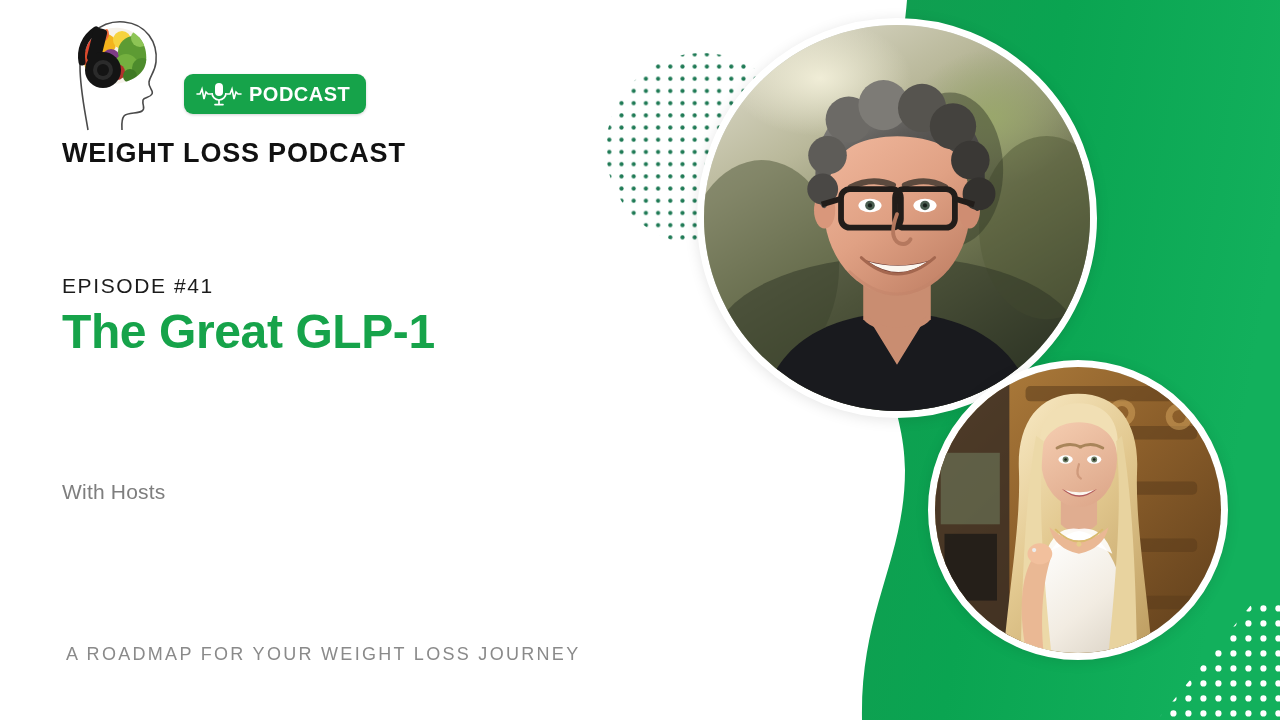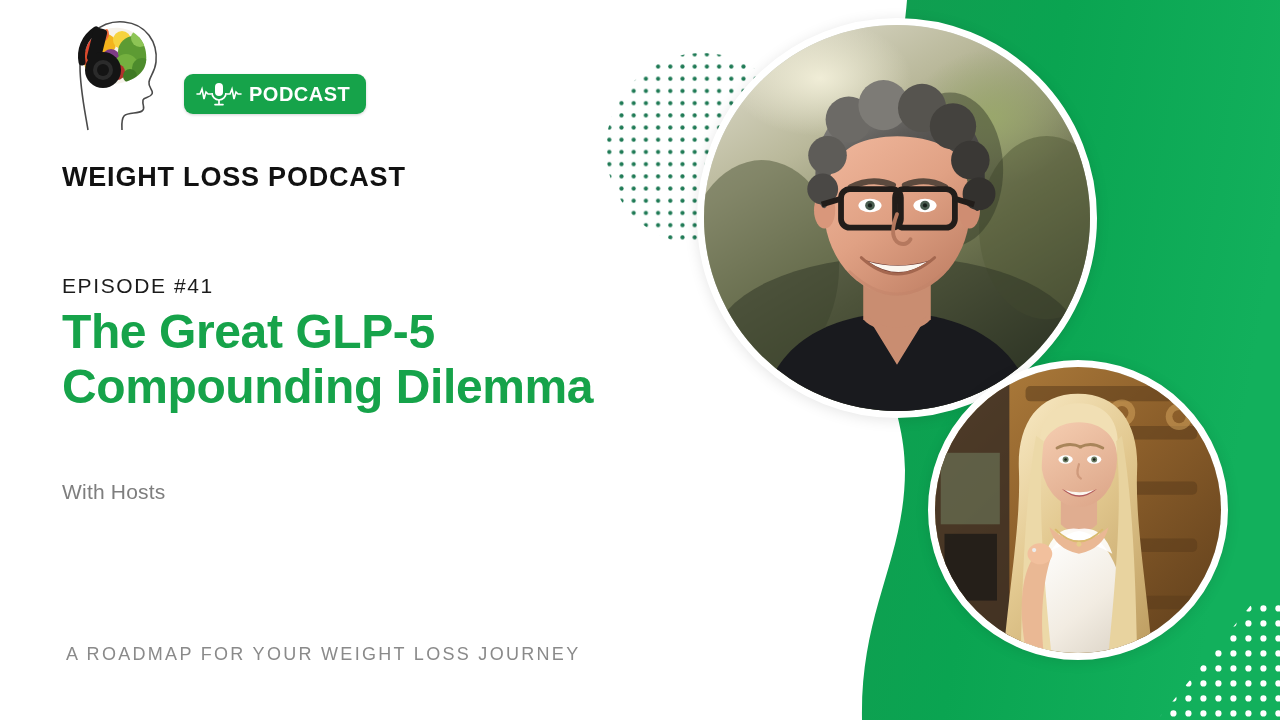--- a/index.html
+++ b/index.html
@@ -122,21 +122,21 @@
     position: absolute;
     left: 62px;
     top: 134px;
     font-size: 27px;
     font-weight: bold;
     color: #111111;
     letter-spacing: 0.8px;
     line-height: 1.45;
     text-transform: uppercase;
   }
-  .show-title .line2 { display: block; margin-top: 24px; }
+  .show-title .line2 { display: block; }
 
   .episode-label {
     position: absolute;
     left: 62px;
     top: 274px;
     font-size: 21px;
     color: #1b1b1b;
     letter-spacing: 1.6px;
     font-weight: 400;
   }
@@ -476,22 +476,21 @@
       </div>
     </div>
 
     <div class="show-title">
       <span class="line2">WEIGHT LOSS PODCAST</span>
     </div>
 
     <div class="episode-label">EPISODE #41</div>
 
     <div class="episode-title">
-      <span class="t-line">The Great GLP-5</span>
-      <span class="t-line">Compounding Dilemma</span>
+      <span class="t-line">The Great GLP-1</span>
     </div>
 
     <div class="hosts-label">With Hosts</div>
 
 
     <div class="tagline">A ROADMAP FOR YOUR WEIGHT LOSS JOURNEY</div>
   </div>
 
 </div>
 

